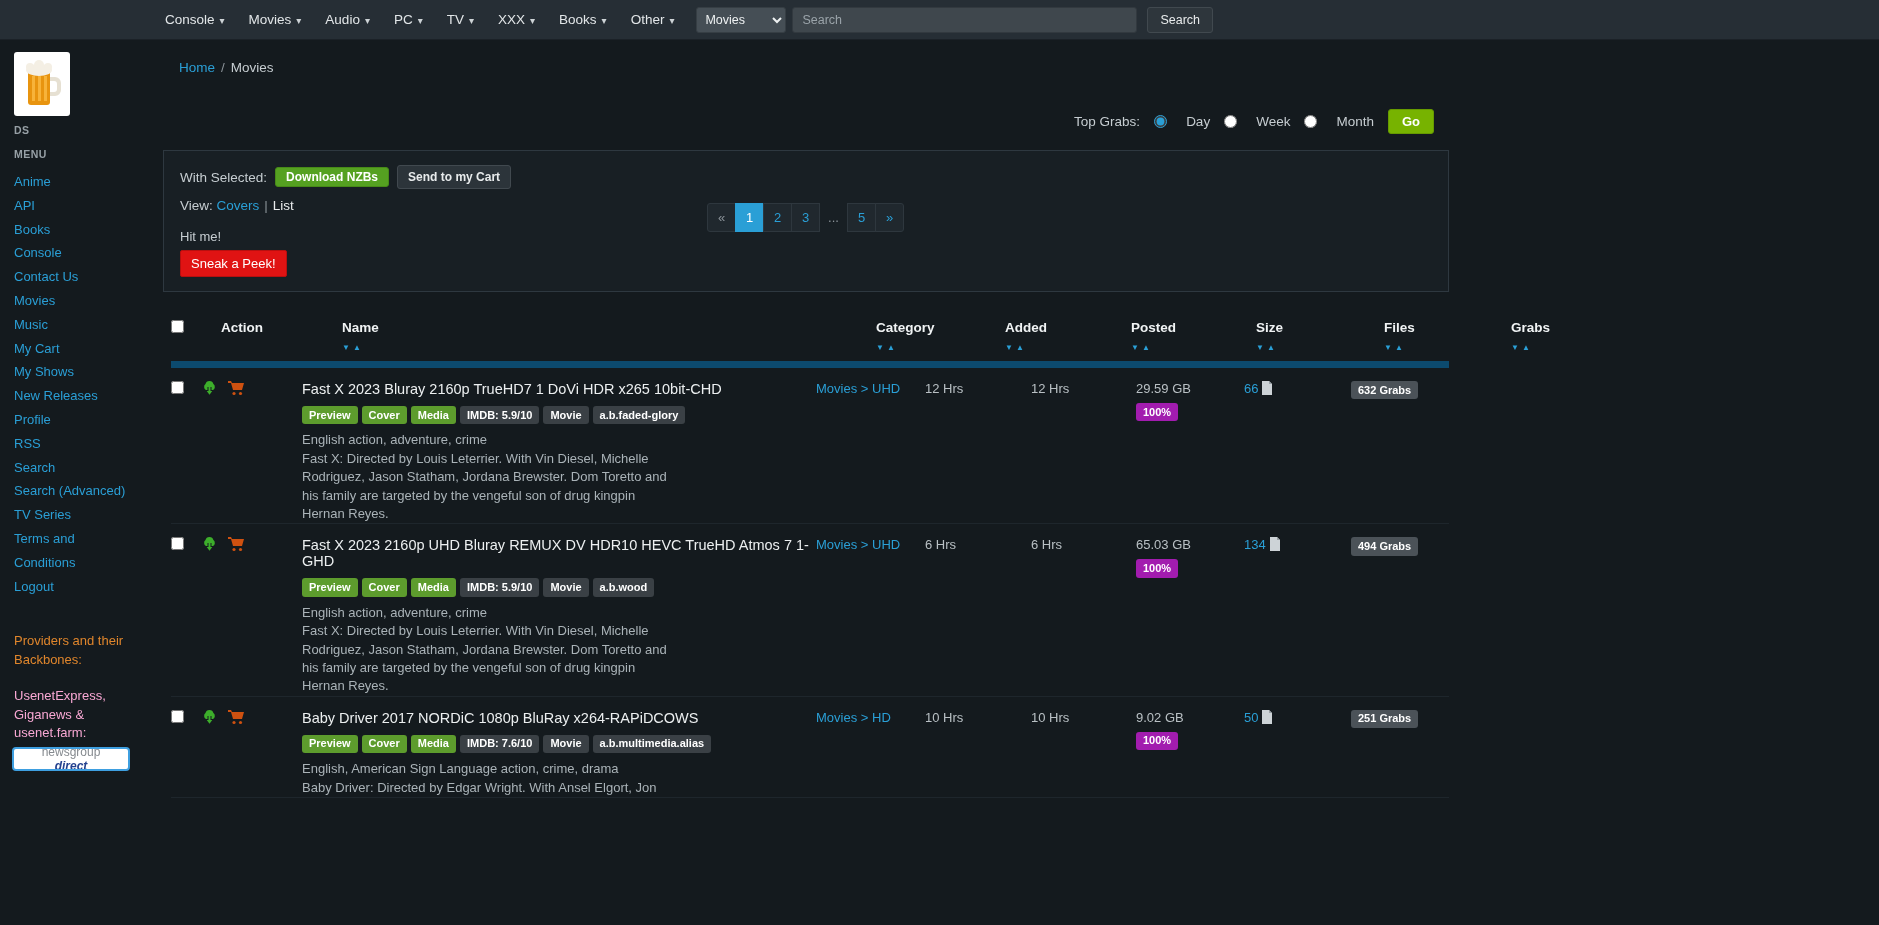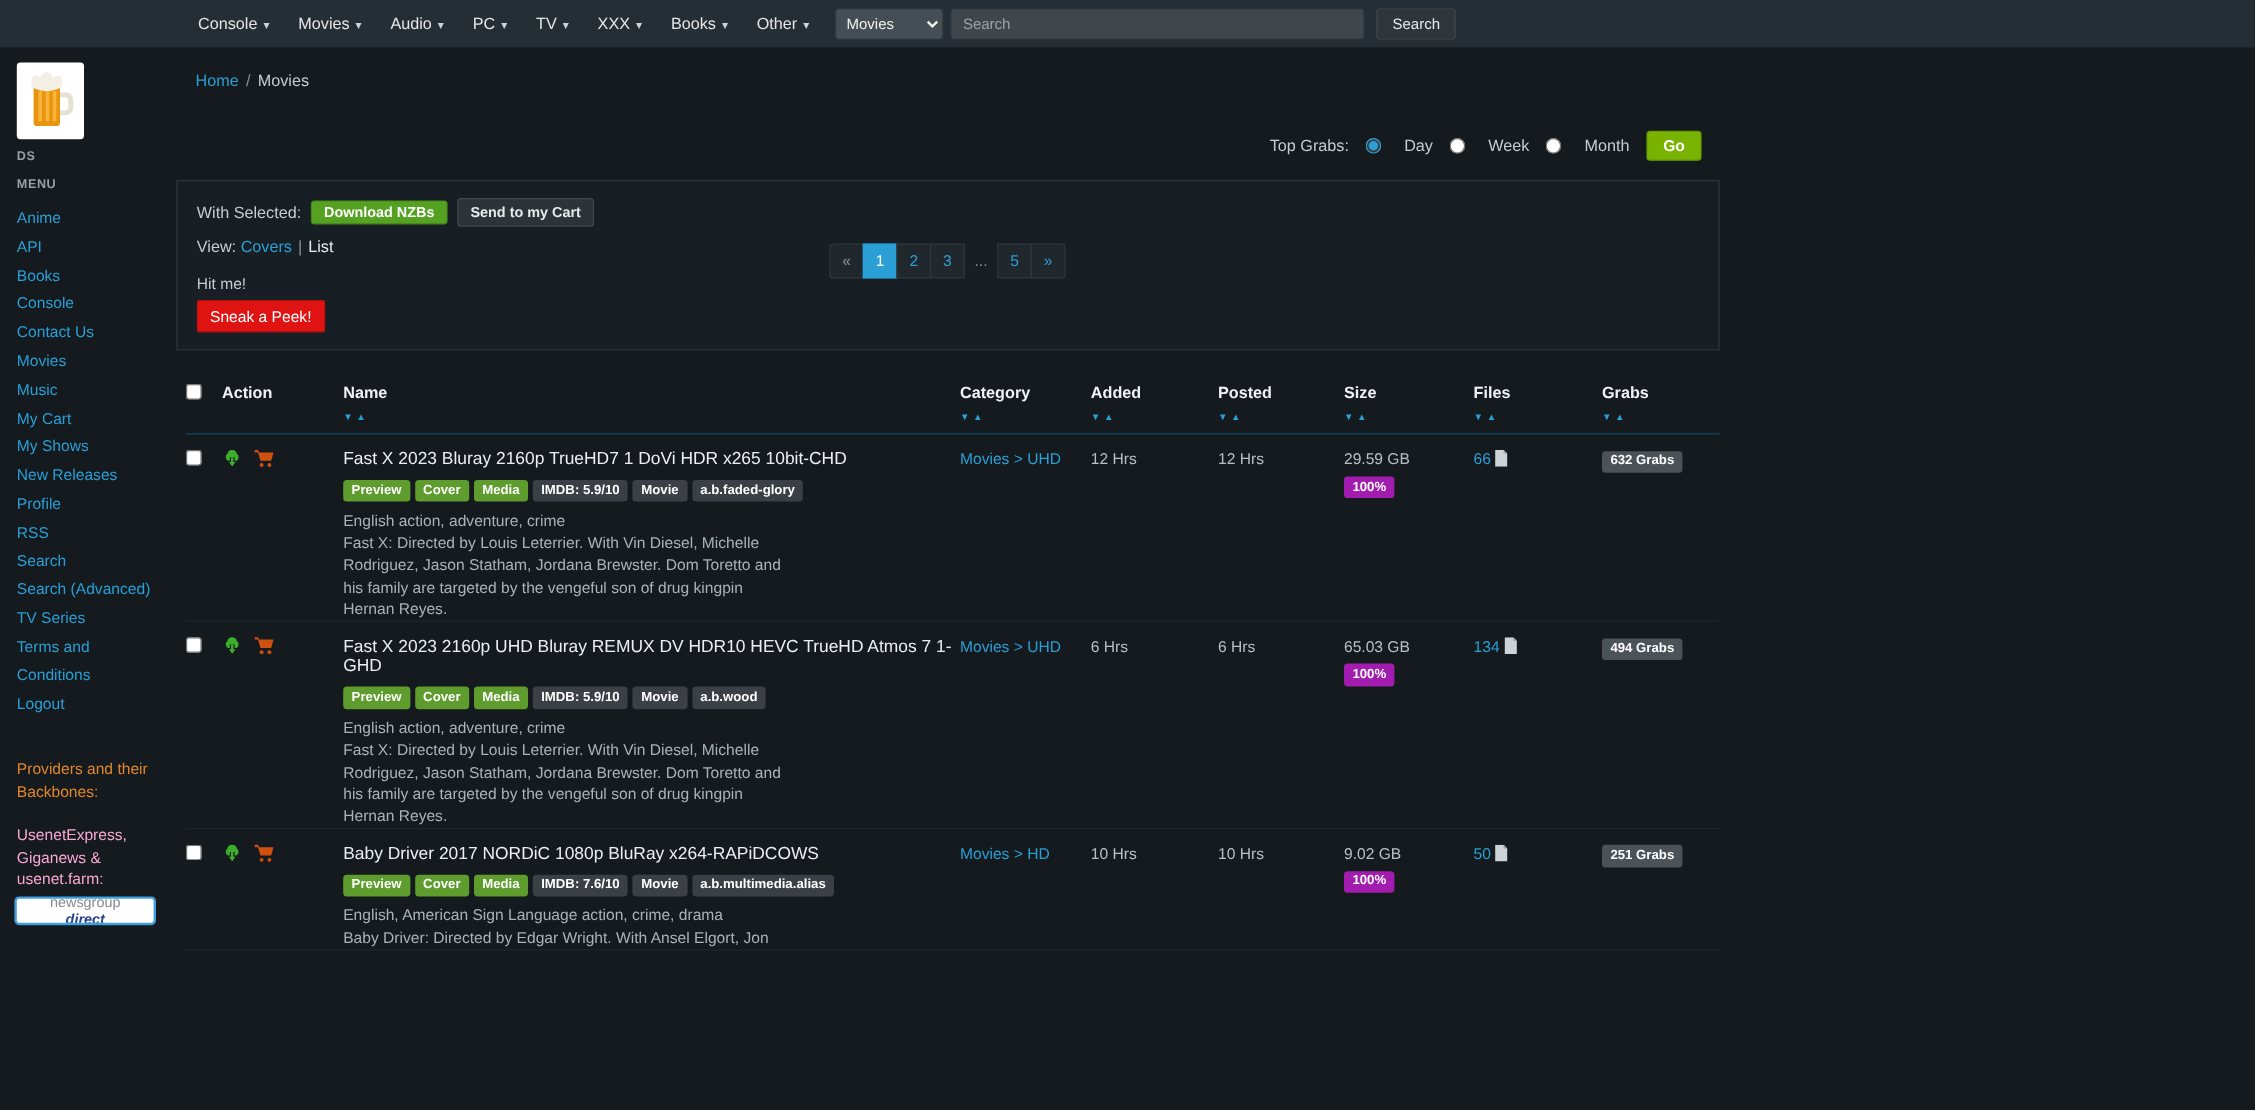--- a/index.html
+++ b/index.html
@@ -54,21 +54,21 @@
   .providers-links { margin-top:18px; color:#f9a8d4; font-size:13px; line-height:18.5px; max-width:110px; }
   .sponsor-box {
     margin-top:6px; width:114px; height:20px; background:#ffffff; border-radius:2px;
     box-shadow:0 0 0 2px #3e9fe0; display:flex; align-items:center; justify-content:center;
     font-size:12px; overflow:hidden;flex-direction:column;
   }
   .sponsor-gray { color:#84898e; }
   .sponsor-blue { color:#24418f; font-weight:bold; font-style:italic; }
 
   
-  .main { position:absolute; left:147px; top:40px; width:1286px; }
+  .main { position:absolute; left:163px; top:40px; width:1286px; }
   .breadcrumb { padding:20px 16px 0 16px; font-size:13.5px; color:#b9c0c4; }
   .breadcrumb .sep { margin:0 6px; color:#8a9298; }
   .breadcrumb .current { color:#c6cdd1; }
 
   .topgrabs {
     margin-top:34px; padding-right:15px; display:flex; align-items:center;
     justify-content:flex-end; gap:14px; font-size:13.5px; color:#c6cdd1;
   }
   .radio-opt { display:inline-flex; align-items:center; gap:19px; }
   .radio-opt input { accent-color:#2a9fd6; width:13px; height:13px; }
@@ -117,21 +117,21 @@
   .pg-active { background:#2a9fd6; border-color:#2a9fd6; color:#fff; }
   .pg-ellipsis { background:transparent; border:none; color:#8a9298; padding:0 8px; }
 
   
   .table { margin-top:22px; padding-left:8px; }
   .thead, .trow {
     display:grid;
     grid-template-columns:30px 101px 514px 109px 106px 105px 108px 107px 98px;
     align-items:start;
   }
-  .thead { padding:6px 0 8px 0; border-bottom:1px solid #0c4a6e; }
+  .thead { padding:6px 0 8px 0; border-bottom:7px solid #0c4a6e;gap:20px; }
   .th { color:#f0f3f4; font-weight:bold; font-size:13.5px; }
   .sorts { display:block; margin-top:3px; }
   .sorts i { font-style:normal; font-size:8px; color:#2a9fd6; cursor:pointer; }
   .sorts .sd::before { content:"▼"; }
   .sorts .su::before { content:"▲"; margin-left:3px; }
 
   .trow { padding:11px 0 0 0; border-bottom:1px solid #1e262c; }
   .td { padding-top:2px; color:#b9c0c4; font-size:13px; }
   .td-action { display:flex; gap:10px; padding-top:1px; }
   .ic { cursor:pointer; display:inline-flex; }

